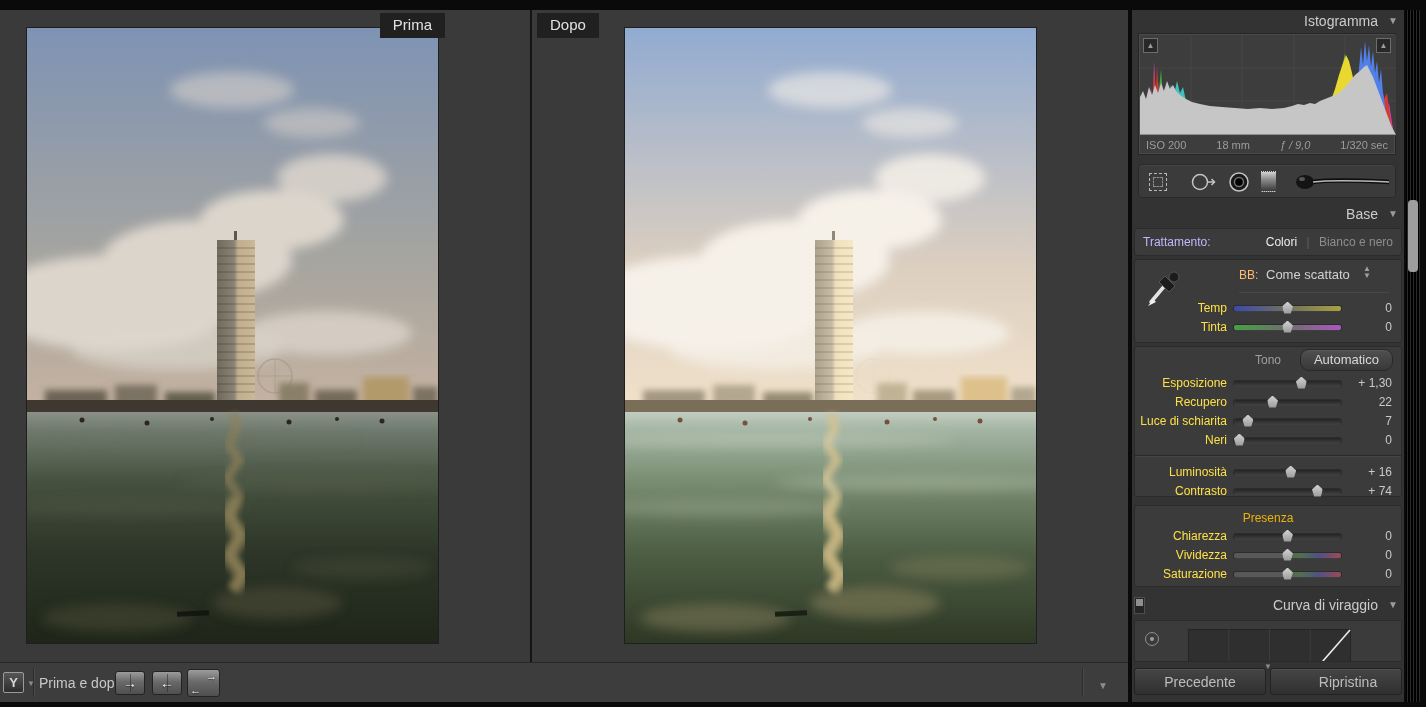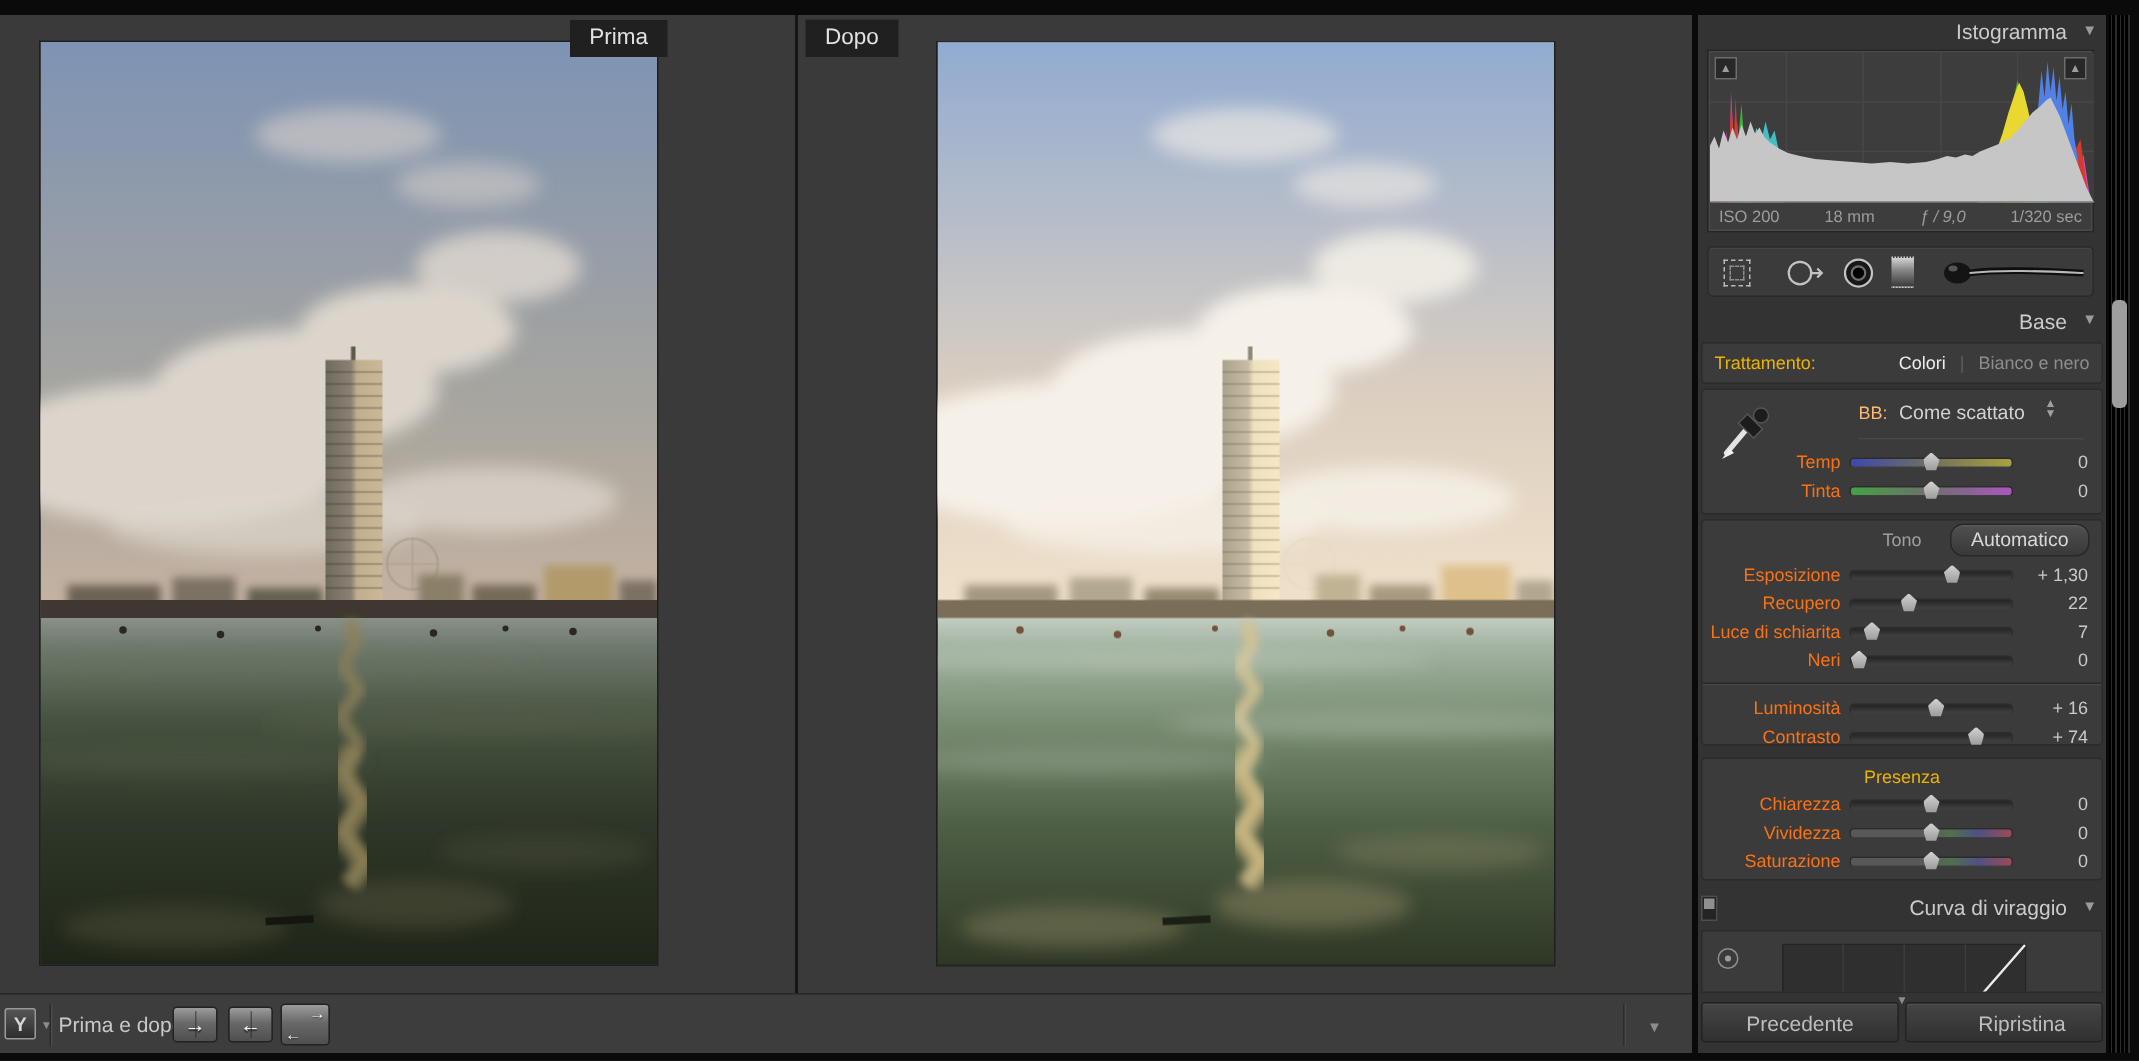--- a/index.html
+++ b/index.html
@@ -65,33 +65,33 @@
   .crop-ic:after { content:""; position:absolute; left:3px; top:3px; right:3px; bottom:3px; border:1px dashed #8c8c8c; }
   .spot-ic { left:52px; top:7px; }
   .redeye-ic { left:90px; top:7px; }
   .grad-ic { left:122px; top:6px; width:15px; height:21px; background:linear-gradient(#d2d2d2,#8a8a8a 40%,#3a3a3a);
              border-top:1px dotted #cfcfcf; border-bottom:1px dotted #777; }
   .brush-ic { left:156px; top:8px; }
 
   .section { position:absolute; left:2px; width:268px; background:#3b3b3b; border:1px solid #2b2b2b;
              border-radius:3px; }
   .srow { display:grid; grid-template-columns:99px 112px 1fr; align-items:center; height:19px; padding-right:9px; }
-  .slabel { text-align:right; padding-right:7px; color:#f97316; white-space:nowrap; }
+  .slabel { text-align:right; padding-right:7px; color:#fde047; white-space:nowrap; }
   .strack { position:relative; width:107px; height:5px; border-radius:2px; margin-top:1px;
             background:linear-gradient(#242424,#3f3f3f); box-shadow:0 1px 0 rgba(255,255,255,.09),0 0 0 1px #2c2c2c;
             cursor:pointer; }
   .strack.temp { background:linear-gradient(90deg,#3c49ae,#70705e 50%,#a8a240); }
   .strack.tint { background:linear-gradient(90deg,#44a244,#6e6e6e 50%,#ab57c0); }
   .strack.vib  { background:linear-gradient(90deg,#585858 0%,#585858 42%,#50704e 62%,#4f5184 79%,#9c4a55 100%); }
   .sthumb { position:absolute; top:-4px; width:11px; height:12px; background:linear-gradient(#d2d2d2,#9a9a9a);
             clip-path:polygon(50% 0,100% 42%,80% 100%,20% 100%,0 42%); transform:translateX(-50%); cursor:pointer; }
   .sval { text-align:right; color:#c9c9c9; }
 
   .treat-row { display:flex; align-items:center; height:26px; padding:0 8px; }
-  .treat-label { color:#eab308; flex:0 0 auto; }
+  .treat-label { color:#c4b5fd; flex:0 0 auto; }
   .treat-opts { flex:1; text-align:right; }
   .opt-sel { color:#ececec; cursor:pointer; }
   .opt-sep { color:#5e5e5e; margin:0 6px; }
   .opt-dim { color:#8d8d8d; cursor:pointer; }
 
   .wb-row { position:relative; height:30px; }
   .wb-label { position:absolute; left:104px; top:8px; color:#fdba74; }
   .wb-value { position:absolute; left:131px; top:7px; color:#d2d2d2; font-size:13px; cursor:pointer; }
   .wb-caret { position:absolute; left:228px; top:5px; color:#9f9f9f; font-size:8px; line-height:7px; cursor:pointer; }
   .wb-divider { position:absolute; left:104px; right:12px; top:32px; height:1px; background:#474747; }

